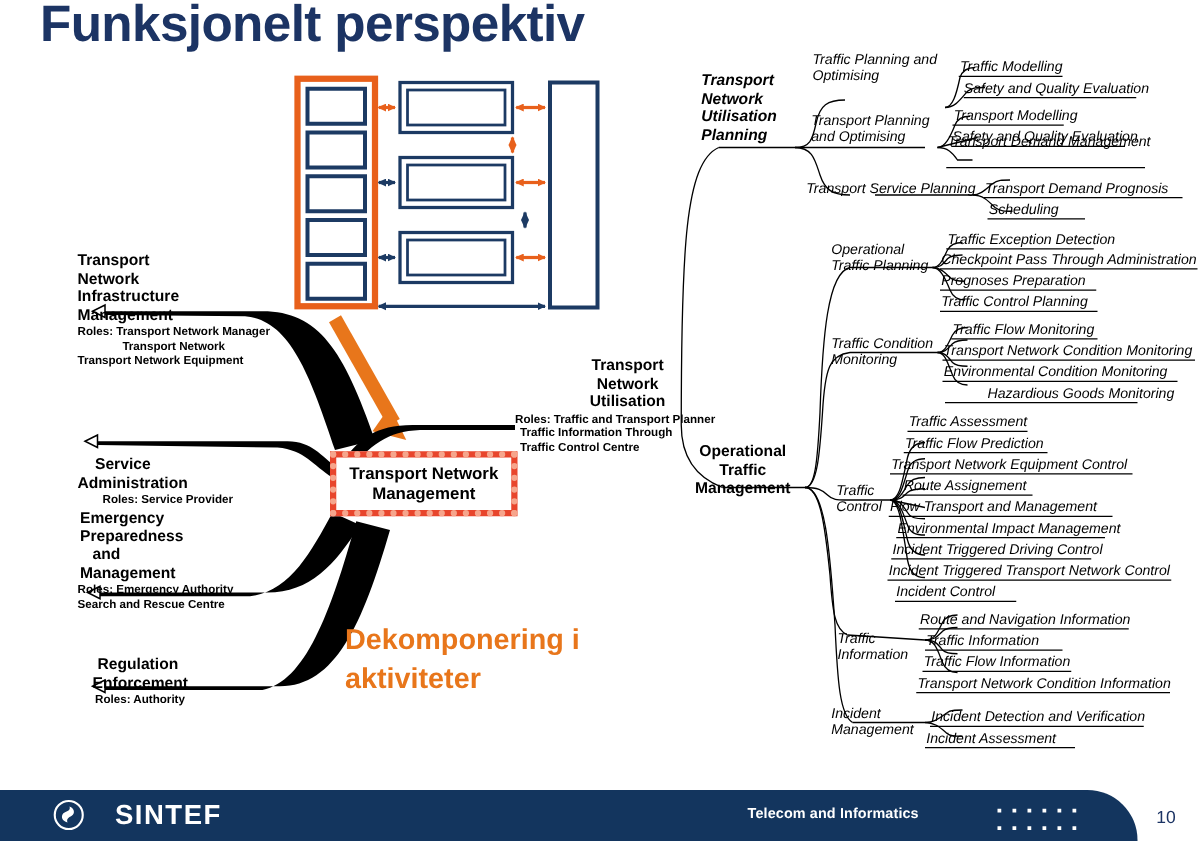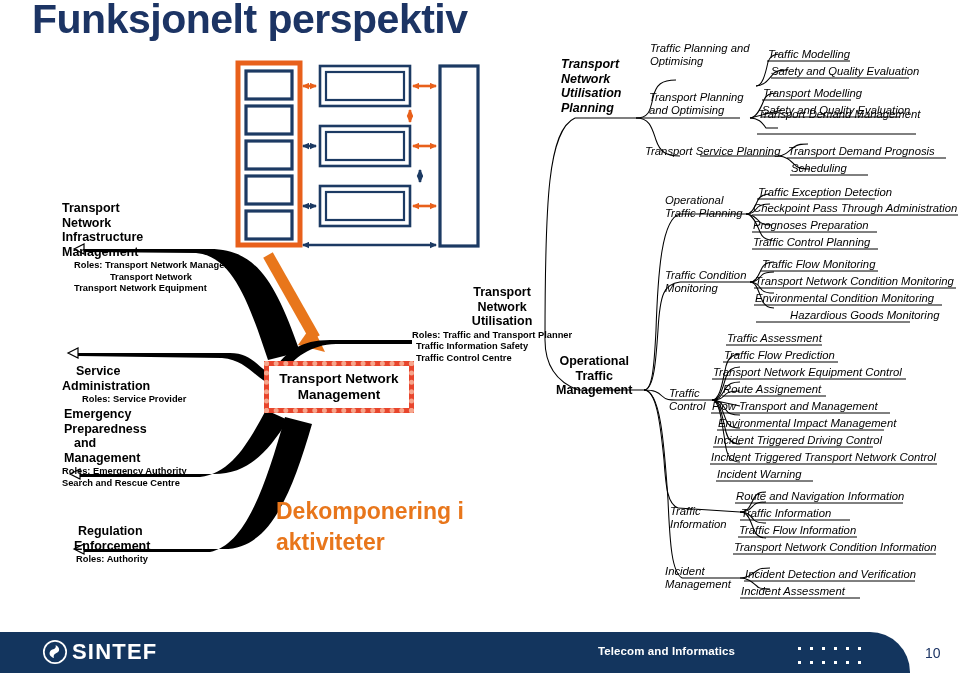--- a/index.html
+++ b/index.html
@@ -25,21 +25,21 @@
   svg.layer { position:absolute; left:0; top:0; width:959px; height:673px; pointer-events:none; }
 
   
   .lgroup { position:absolute; text-align:left; }
   .lgroup .head {
     font-size:12.5px; font-weight:bold; color:#000;
     line-height:14.6px; white-space:nowrap;
   }
   .lgroup .roles {
     font-size:9.3px; font-weight:bold; color:#000;
-    line-height:11.4px; white-space:nowrap; margin-top:1px;margin-left:12px;
+    line-height:11.4px; white-space:nowrap; margin-top:1px;
   }
 
   
   .tnm-box {
     position:absolute; left:264px; top:361px; width:150px; height:52px;
     border:5px solid #e8452c;
     background:#ffffff;
     display:flex; align-items:center; justify-content:center;
   }
   .tnm-box::before {
@@ -72,21 +72,21 @@
     border-top-right-radius:40px;
     border-bottom-right-radius:0px;
   }
   .footer .tag {
     position:absolute; right:175px; top:13px;
     color:#ffffff; font-size:11.5px; font-weight:bold;
     letter-spacing:0.1px;
   }
   .sintef-wrap {
     position:absolute; left:42px; top:7px;
-    display:flex; align-items:center; gap:4px;
+    display:flex; align-items:center; gap:24px;
   }
   .sintef-word {
     color:#ffffff; font-size:22px; font-weight:bold; letter-spacing:1.2px;
   }
   .dotgrid {
     position:absolute; right:40px; top:9px;
     display:grid; grid-template-columns:repeat(6, 12px);
     grid-template-rows:repeat(2, 14px); align-items:center;
   }
   .dotgrid i { display:block; width:3px; height:3px; background:#ffffff; }
@@ -346,21 +346,21 @@
   <div class="dekomp">Dekomponering i aktiviteter</div>
 
   <div class="lgroup" style="left:432px; top:285px;">
     <div class="head" style="text-align:center;">
       <div>Transport</div>
       <div>Network</div>
       <div>Utilisation</div>
     </div>
     <div class="roles" style="margin-left:-20px;">
       <div>Roles: Traffic and Transport Planner</div>
-      <div style="margin-left:4px;">Traffic Information Safety</div>
+      <div style="margin-left:4px;">Traffic Information Through</div>
       <div style="margin-left:4px;">Traffic Control Centre</div>
     </div>
   </div>
 
   <div class="lgroup" style="left:556px; top:354px;">
     <div class="head" style="text-align:center;">
       <div>Operational</div>
       <div>Traffic</div>
       <div>Management</div>
     </div>
@@ -415,21 +415,21 @@
     <div>Control</div>
   </div>
   <div class="node l3" style="left:727px; top:332px;">Traffic Assessment</div>
   <div class="node l3" style="left:724px; top:349px;">Traffic Flow Prediction</div>
   <div class="node l3" style="left:713px; top:366px;">Transport Network Equipment Control</div>
   <div class="node l3" style="left:723px; top:383px;">Route Assignement</div>
   <div class="node l3" style="left:712px; top:400px;">Flow Transport and Management</div>
   <div class="node l3" style="left:718px; top:417px;">Environmental Impact Management</div>
   <div class="node l3" style="left:714px; top:434px;">Incident Triggered Driving Control</div>
   <div class="node l3" style="left:711px; top:451px;">Incident Triggered Transport Network Control</div>
-  <div class="node l3" style="left:717px; top:468px;">Incident Warning</div>
+  <div class="node l3" style="left:717px; top:468px;">Incident Control</div>
 
   <div class="node l2" style="left:670px; top:505px;">
     <div>Traffic</div>
     <div>Information</div>
   </div>
   <div class="node l3" style="left:736px; top:490px;">Route and Navigation Information</div>
   <div class="node l3" style="left:741px; top:507px;">Traffic Information</div>
   <div class="node l3" style="left:739px; top:524px;">Traffic Flow Information</div>
   <div class="node l3" style="left:734px; top:541px;">Transport Network Condition Information</div>
 

